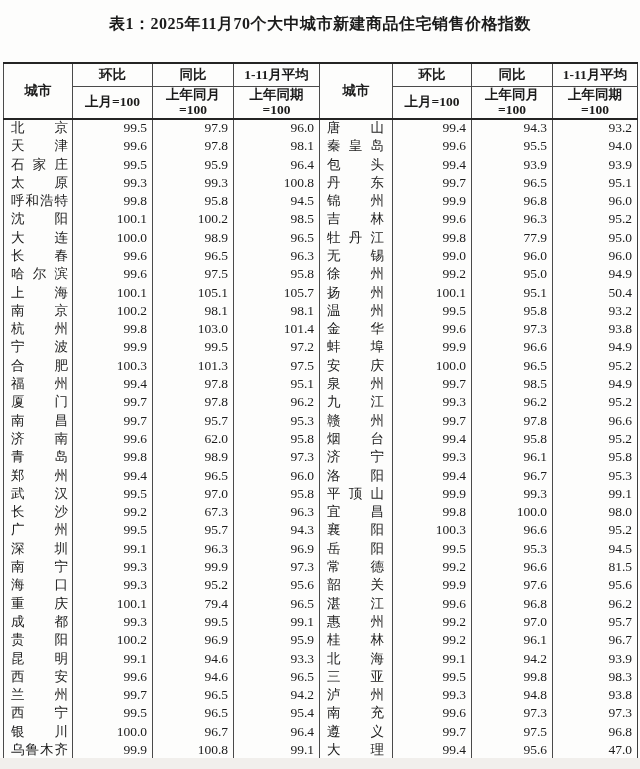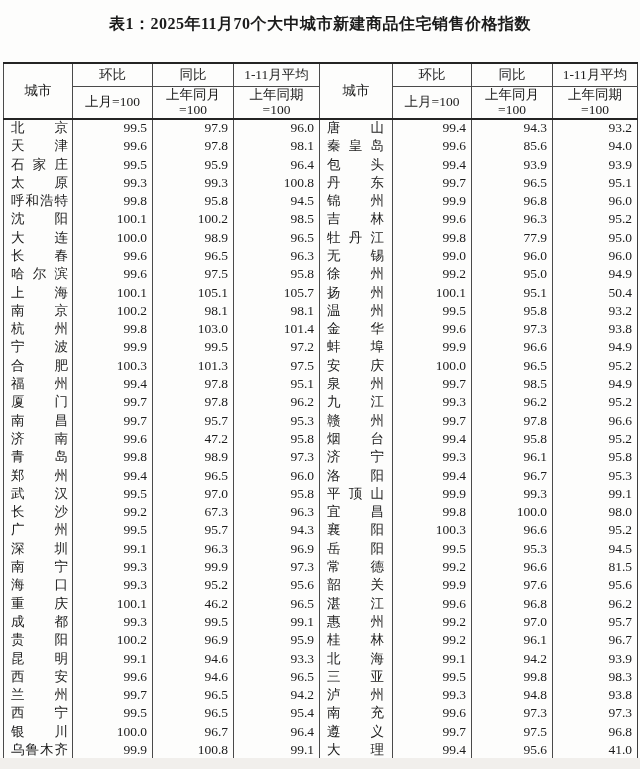--- a/index.html
+++ b/index.html
@@ -29,21 +29,21 @@
     border-bottom:2px solid #242424;
   }
   .price-table th,.price-table td{
     padding:0;
     border-left:1px solid #4a4a4a;
     font-size:13.5px;
     line-height:1.15;
   }
   .price-table thead{border-bottom:2px solid #242424;}
   .price-table thead th{
-    font-weight:normal;
+    font-weight:bold;
     text-align:center;
     vertical-align:middle;
   }
   .price-table thead tr.h-top{height:23px;}
   .price-table thead tr.h-sub{height:30px;}
   .price-table thead tr.h-top th.metric{border-bottom:1px solid #4a4a4a;}
   .price-table thead th.sub{white-space:pre-line;}
   .price-table tbody tr{height:18.3px;}
   .price-table tbody td{border-top:none;border-bottom:none;vertical-align:middle;}
   td.city{padding-left:7px;}
@@ -139,21 +139,21 @@
           <td class="num">97.8</td>
           <td class="num">98.1</td>
           <td class="city">
             <div class="cname">
               <span>秦</span>
               <span>皇</span>
               <span>岛</span>
             </div>
           </td>
           <td class="num">99.6</td>
-          <td class="num">85.6</td>
+          <td class="num">95.5</td>
           <td class="num">94.0</td>
         </tr>
         <tr>
           <td class="city">
             <div class="cname">
               <span>石</span>
               <span>家</span>
               <span>庄</span>
             </div>
           </td>
@@ -455,21 +455,21 @@
           <td class="num">96.6</td>
         </tr>
         <tr>
           <td class="city">
             <div class="cname">
               <span>济</span>
               <span>南</span>
             </div>
           </td>
           <td class="num">99.6</td>
-          <td class="num">47.2</td>
+          <td class="num">62.0</td>
           <td class="num">95.8</td>
           <td class="city">
             <div class="cname">
               <span>烟</span>
               <span>台</span>
             </div>
           </td>
           <td class="num">99.4</td>
           <td class="num">95.8</td>
           <td class="num">95.2</td>
@@ -636,21 +636,21 @@
           <td class="num">95.6</td>
         </tr>
         <tr>
           <td class="city">
             <div class="cname">
               <span>重</span>
               <span>庆</span>
             </div>
           </td>
           <td class="num">100.1</td>
-          <td class="num">46.2</td>
+          <td class="num">79.4</td>
           <td class="num">96.5</td>
           <td class="city">
             <div class="cname">
               <span>湛</span>
               <span>江</span>
             </div>
           </td>
           <td class="num">99.6</td>
           <td class="num">96.8</td>
           <td class="num">96.2</td>
@@ -808,20 +808,20 @@
           <td class="num">100.8</td>
           <td class="num">99.1</td>
           <td class="city">
             <div class="cname">
               <span>大</span>
               <span>理</span>
             </div>
           </td>
           <td class="num">99.4</td>
           <td class="num">95.6</td>
-          <td class="num">41.0</td>
+          <td class="num">47.0</td>
         </tr>
       </tbody>
   </table>
 
   <div class="bottom-strip"></div>
 
 </div>
 
 </body></html>

